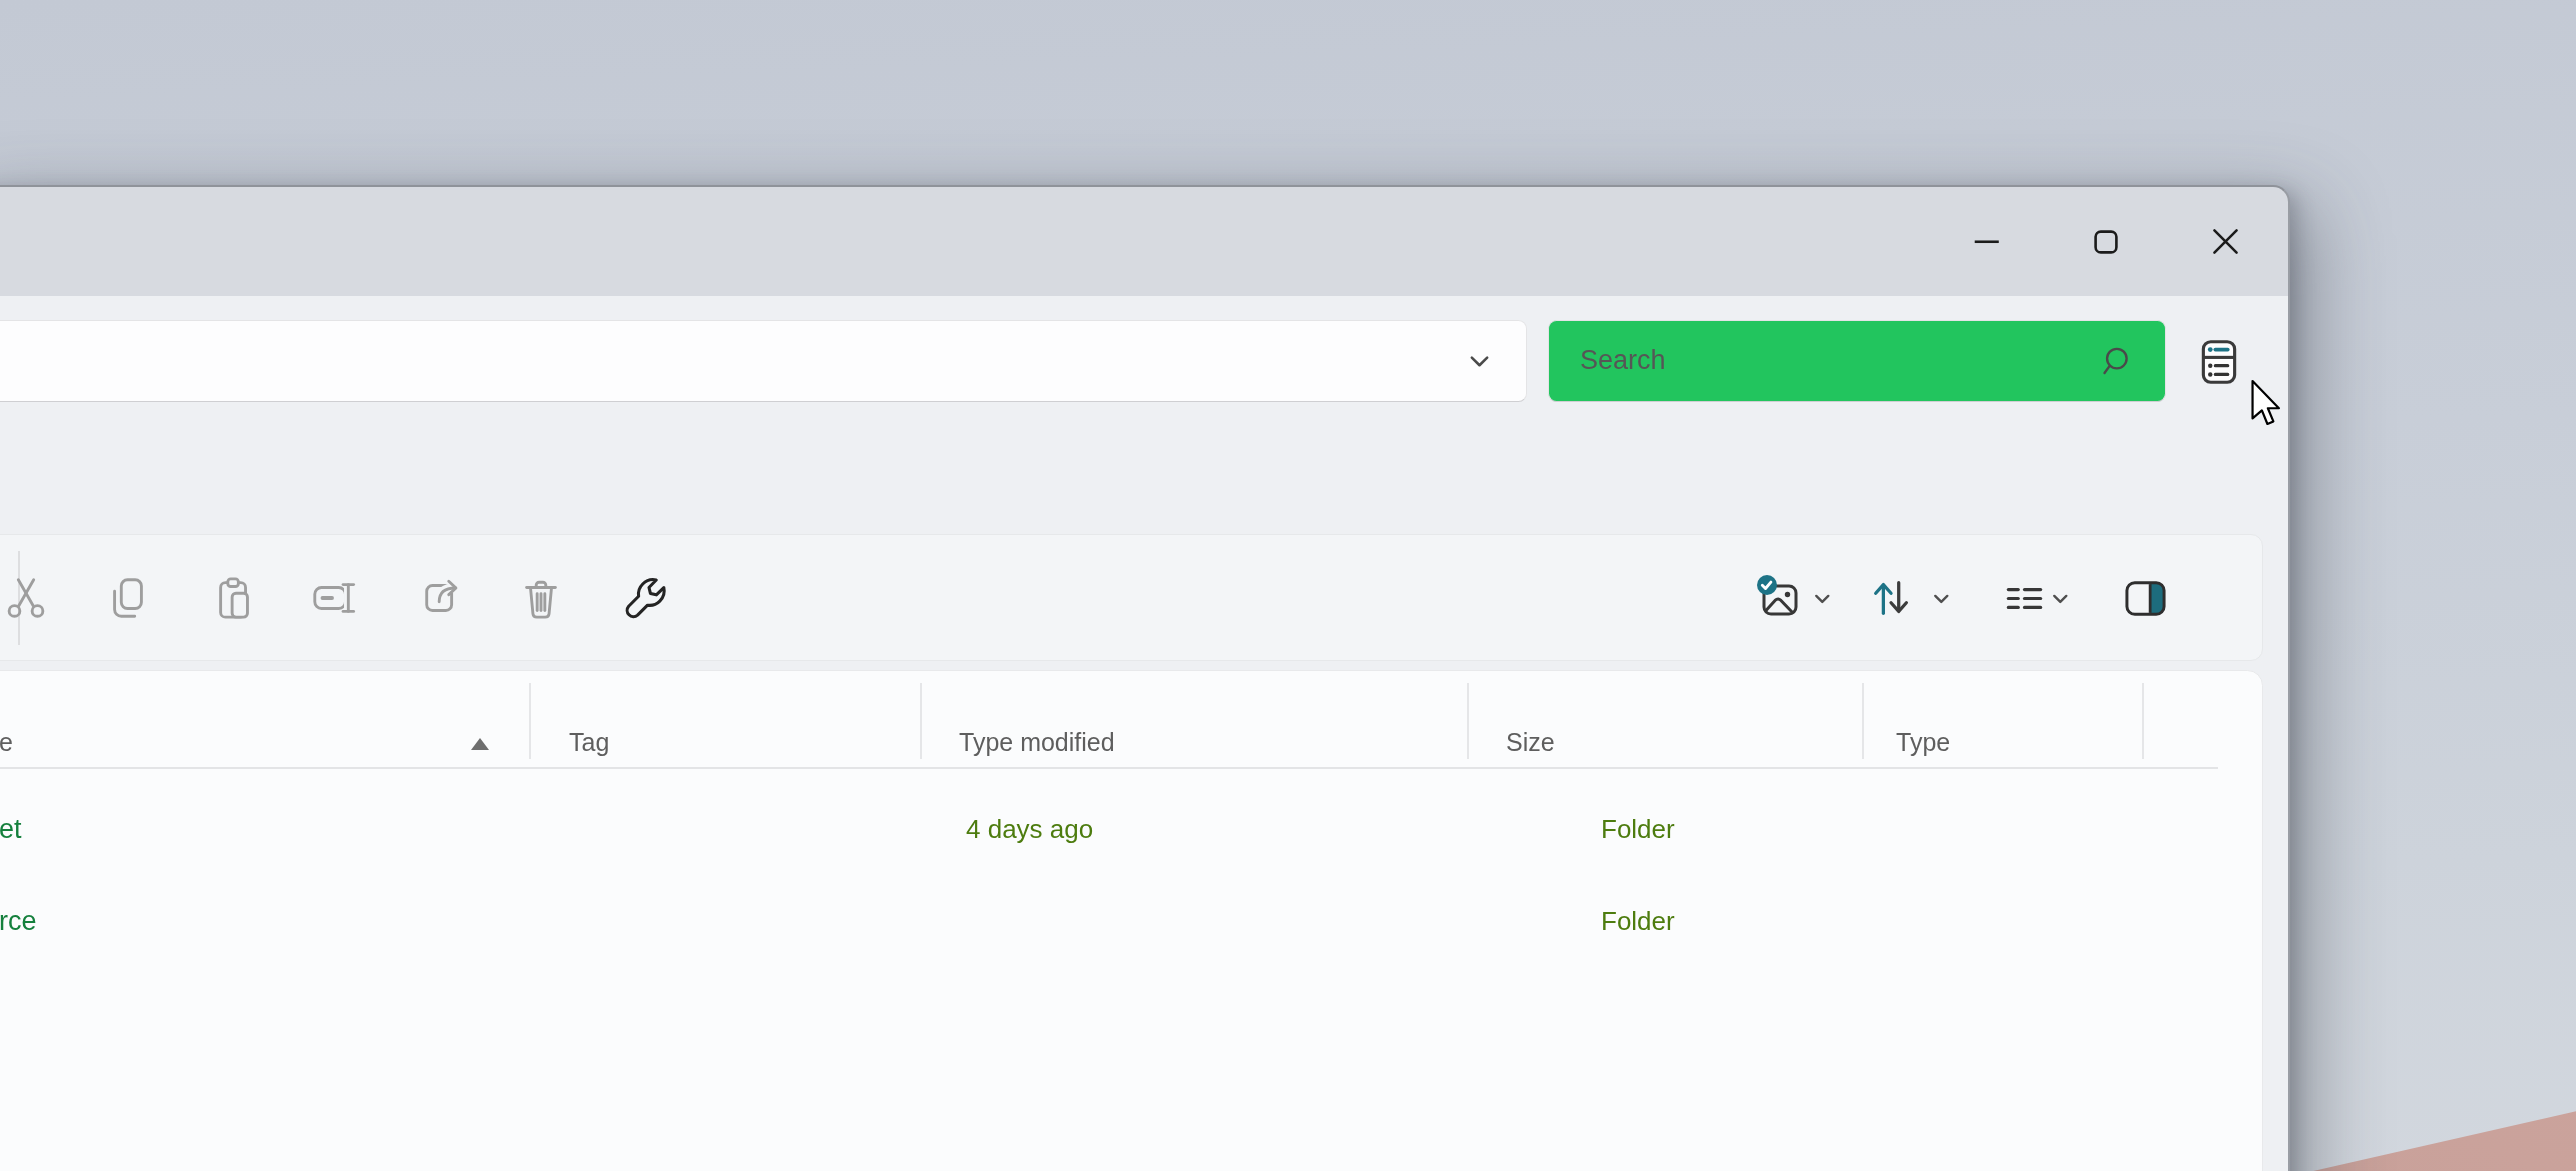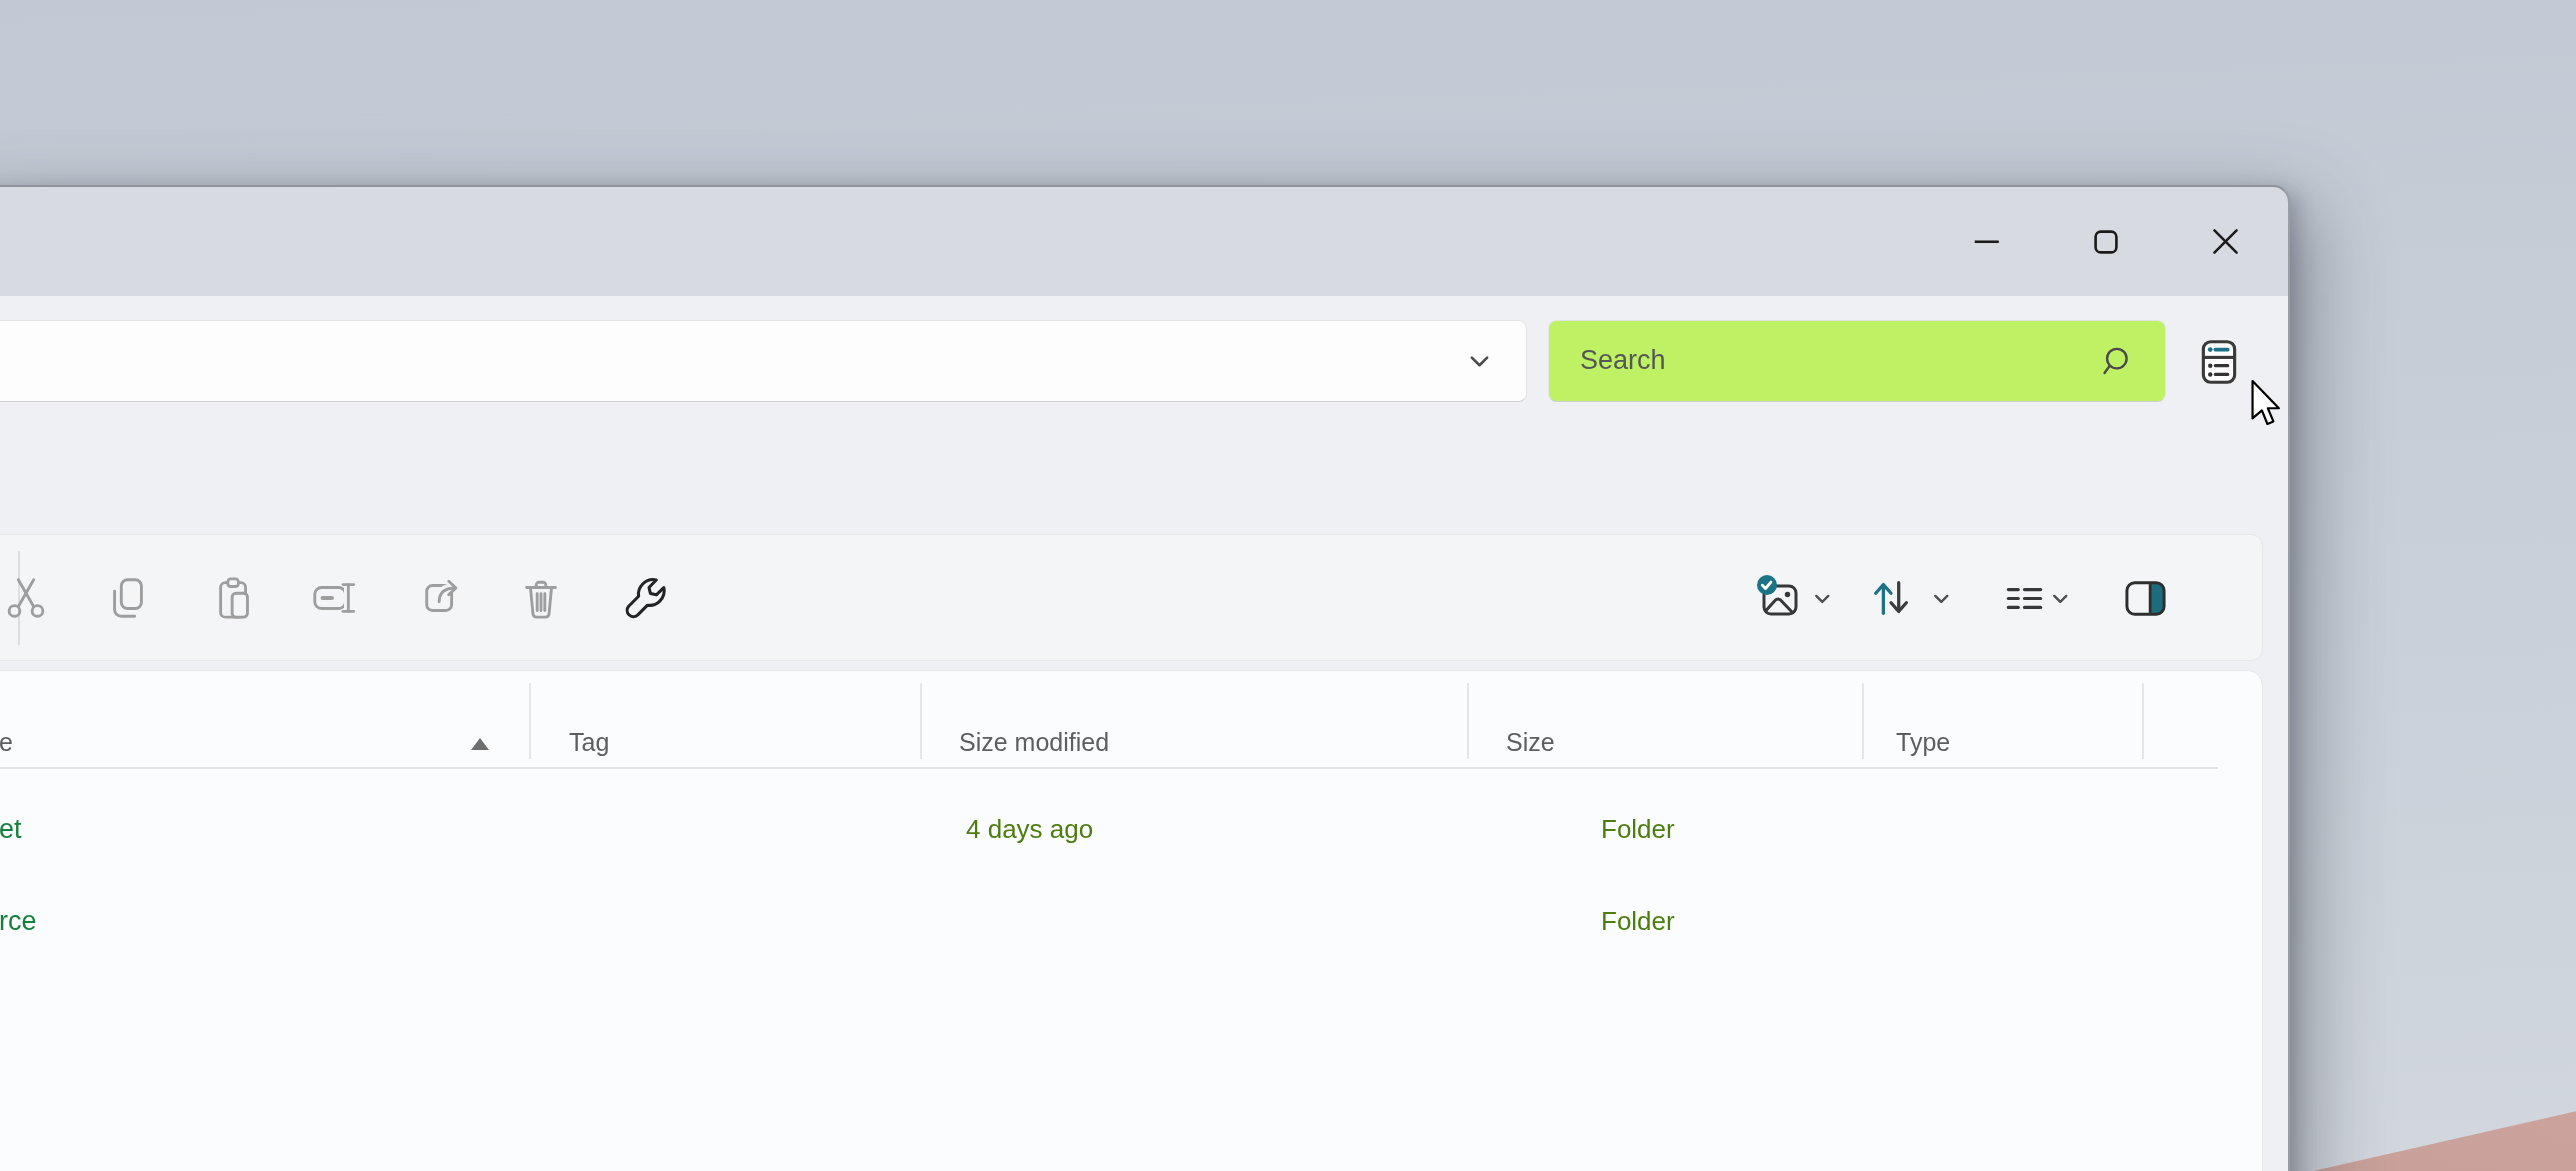--- a/index.html
+++ b/index.html
@@ -23,21 +23,21 @@
     display:flex; align-items:center; justify-content:center; color:#1b1b1b; }
 
   .winbody { position:absolute; left:0; top:109px; right:0; bottom:0; background:#eef0f3; }
 
   
   .addressbar { position:absolute; left:0; top:24px; width:1579px; height:82px;
     background:#fdfdfe; border:0.9px solid #e4e4e6; border-bottom:1.7px solid #cfcfd2; border-radius:8.6px; }
   .address-chevron-btn { position:absolute; left:1498px; top:41px; width:67px; height:48px;
     display:flex; align-items:center; justify-content:center; color:#4a4a4a; }
   .searchbox { position:absolute; left:1600px; top:24px; width:618px; height:82px;
-    background:#bef264; border:0.9px solid #e4e4e6; border-bottom:1.7px solid #cfcfd2; border-radius:8.6px; }
+    background:#22c55e; border:0.9px solid #e4e4e6; border-bottom:1.7px solid #cfcfd2; border-radius:8.6px; }
   .search-text { position:absolute; left:31px; top:0; height:79px; line-height:79px;
     font-size:27px; color:#565656; }
   .search-glyph { position:absolute; left:550px; top:24px; color:#4a4a4a; }
   .status-btn { position:absolute; left:2233px; top:28px; width:76px; height:76px;
     display:flex; align-items:center; justify-content:center; }
 
   
   .toolbar { position:absolute; left:0; top:238px; width:2315px; height:127px;
     background:#f3f5f7; border:0.9px solid #e6e8ea; border-radius:12px; }
   .tb-divider { position:absolute; left:69px; top:15.5px; width:1.7px; height:94px; background:#dcddda; background:#dddee0; }
@@ -276,21 +276,21 @@
 
       <div class="hdr-label" style="left:50px">e</div>
       <div class="sort-tri">
         <svg width="18" height="12" viewBox="0 0 21 14">
             <polygon points="10.5,0 21,14 0,14" fill="#6e6e6e"></polygon>
           </svg>
       </div>
       <div class="col-divider" style="left:580px"></div>
       <div class="hdr-label" style="left:620px">Tag</div>
       <div class="col-divider" style="left:971px"></div>
-      <div class="hdr-label" style="left:1010px">Size modified</div>
+      <div class="hdr-label" style="left:1010px">Type modified</div>
       <div class="col-divider" style="left:1518px"></div>
       <div class="hdr-label" style="left:1557px">Size</div>
       <div class="col-divider" style="left:1913px"></div>
       <div class="hdr-label" style="left:1947px">Type</div>
       <div class="col-divider" style="left:2193px"></div>
       <div class="hdr-underline"></div>
 
       <div class="row" style="top:112px">
         <div class="cell name c-name">et</div>
         <div class="cell c-date">4 days ago</div>

